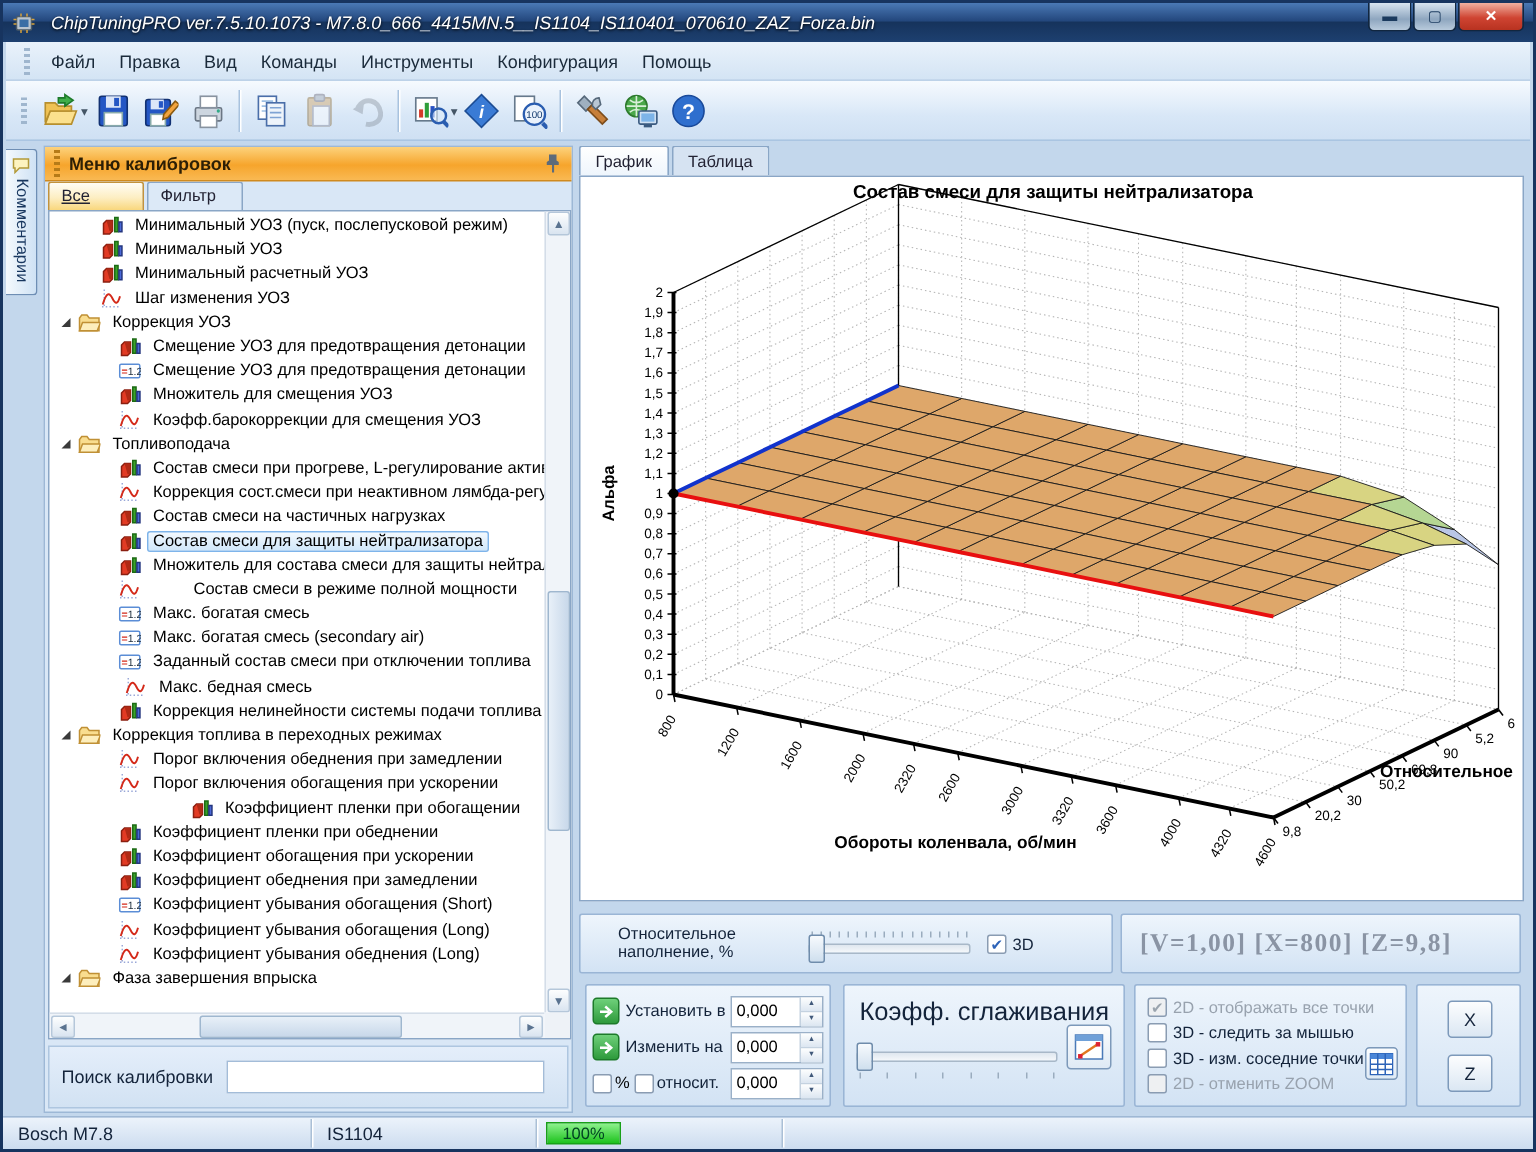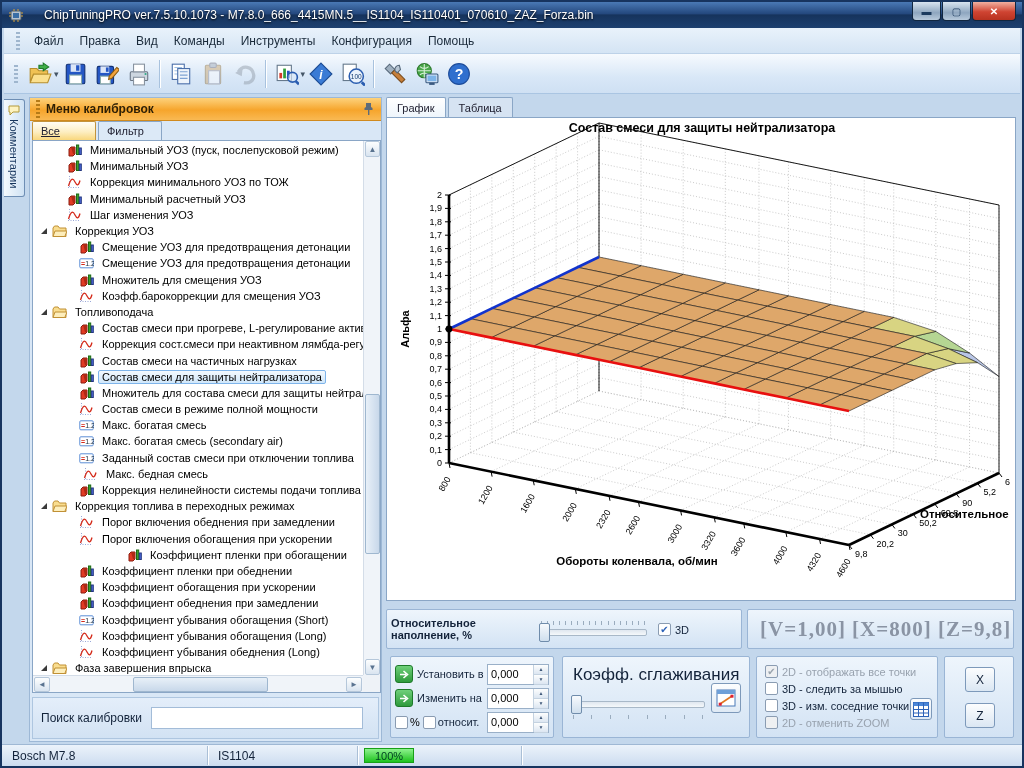--- a/index.html
+++ b/index.html
@@ -2,21 +2,21 @@
 <html><head>
 <meta charset="utf-8">
 <style>
   html,body{margin:0;padding:0;background:#888;}
   *{box-sizing:border-box;font-family:"Liberation Sans",sans-serif;}
   #window{position:relative;width:1024px;height:768px;background:#c3d7ec;border:2px solid #17345f;overflow:hidden;}
   
   #titlebar{position:absolute;left:0;top:0;width:100%;height:26px;
     background:linear-gradient(180deg,#4a79b5 0%,#24487e 45%,#16335c 50%,#1d4070 100%);
     color:#fff;display:flex;align-items:center;padding:0 6px;}
-  #titlebar .title{font-size:12px;margin-left:20px;text-shadow:0 1px 2px #000;white-space:nowrap;}
+  #titlebar .title{font-size:12px;margin-left:10px;text-shadow:0 1px 2px #000;white-space:nowrap;font-style:italic;}
   .winbtns{position:absolute;right:6px;top:0;display:flex;}
   .winbtn{height:19px;border:1px solid #11263f;border-top:none;border-radius:0 0 4px 4px;
     background:linear-gradient(180deg,#d8e4f0,#8ea6bf 60%,#b8cadc);color:#274; 
     display:flex;align-items:center;justify-content:center;font-size:10px;color:#1b3a5e;margin-left:1px;}
   .winbtn.min,.winbtn.max{width:29px;}
   .winbtn.close{width:44px;background:linear-gradient(180deg,#f0b0a0,#cf4432 55%,#b83220);color:#fff;font-weight:bold;}
   
   #menubar{position:absolute;left:2px;top:26px;right:2px;height:26px;background:linear-gradient(#e9f2fb,#d4e4f4);
     display:flex;align-items:center;border-bottom:1px solid #bdd2e8;padding-left:12px;text-align:center;}
   .grip{width:4px;height:18px;margin-right:6px;
@@ -66,37 +66,37 @@
   #sb-search input{width:212px;height:22px;border:1px solid #a3bcd8;background:#fff;font-size:12px;padding:0 4px;}
   
   #main{position:absolute;left:384px;top:95px;width:632px;height:647px;}
   #main-tabs{position:absolute;left:0;top:0;height:20px;display:flex;}
   .m-tab{min-width:56px;padding:0 10px;font-size:11px;display:flex;align-items:center;justify-content:center;border:1px solid #8aa6c6;border-bottom:none;border-radius:2px 2px 0 0;margin-right:2px;background:#d6e3f2;color:#223;}
   .m-tab.active{background:linear-gradient(#ffffff,#eef5fc);}
   #chartbox{position:absolute;left:0;top:20px;width:630px;height:484px;background:#fff;border:1px solid #8aa6c6;}
   
   .cbox{position:absolute;background:linear-gradient(#eef5fc,#d3e3f4);border:1px solid #9ab5d5;border-radius:2px;}
   #fillbox{left:0;top:512px;width:356px;height:40px;display:flex;align-items:center;}
-  #fillbox .lab{font-size:11px;color:#13233a;margin-left:4px;width:140px;font-weight:bold;}
+  #fillbox .lab{font-size:11px;color:#13233a;margin-left:25px;width:140px;}
   .slider{position:relative;height:26px;}
   .slider .track{position:absolute;left:0;right:0;top:12px;height:7px;background:linear-gradient(#dfe7ef,#f5f8fb);border:1px solid #a8b8c8;border-radius:2px;}
   .slider .ticks{position:absolute;left:2px;right:2px;height:4px;display:flex;justify-content:space-between;}
   .slider .ticks i{width:1px;height:4px;background:#9aacbe;}
   .slider .ticks.above{top:4px;}
   .slider .ticks.below{bottom:-4px;}
   .slider .thumb{position:absolute;left:0;top:6px;width:11px;height:19px;background:linear-gradient(#f7fafd,#cfdfee);border:1px solid #6f8cab;border-radius:2px;}
   #fillslider{position:absolute;left:152px;top:7px;width:108px;}
   .checkbox{display:flex;align-items:center;font-size:11px;color:#13233a;}
   .checkbox .box{width:13px;height:13px;background:#fff;border:1px solid #8a9cb2;border-radius:2px;margin-right:4px;
      display:flex;align-items:center;justify-content:center;font-size:10px;color:#2d63b8;}
   .checkbox.disabled .box{background:#eef0f2;color:#9aa4ae;}
   .checkbox.disabled{color:#98a2ae;}
   #fill3d{position:absolute;left:271px;top:13px;}
   #readout{left:361px;top:512px;width:267px;height:40px;display:flex;align-items:center;}
-  #readout span{font-family:"Liberation Serif",serif;font-weight:bold;font-size:21px;color:#8a94a4;margin-left:12px;letter-spacing:1px;}
+  #readout span{font-family:"Liberation Serif",serif;font-weight:bold;font-size:17px;color:#8a94a4;margin-left:12px;letter-spacing:1px;}
   
   #spinbox{left:4px;top:559px;width:164px;height:82px;padding:5px 4px;}
   .spinrow{display:flex;align-items:center;height:24px;}
   .garr{width:18px;height:18px;border:1px solid #1d7a2a;border-radius:3px;background:linear-gradient(#6fd07a,#2e9a3c);display:flex;align-items:center;justify-content:center;margin-right:4px;}
   .spinrow .lab{font-size:11px;color:#13233a;flex:1;}
   .spin{width:62px;height:21px;background:#fff;border:1px solid #9ab0c8;display:flex;}
   .spin .val{flex:1;font-size:11px;padding:3px 3px;}
   .spin .ud{width:15px;display:flex;flex-direction:column;border-left:1px solid #c4d2e0;}
   .spin .ud i{flex:1;font-style:normal;font-size:5px;line-height:9px;text-align:center;color:#40597a;background:linear-gradient(#fdfefe,#dce6f1);border-bottom:1px solid #c4d2e0;}
   .tinycb{width:13px;height:13px;background:#fff;border:1px solid #8a9cb2;border-radius:2px;margin-right:2px;}
@@ -289,27 +289,20 @@
             <svg class="ticon" viewBox="0 0 15 14">
               <path d="M2 6l2-2h4v7l-2 2H2z" fill="#e23b24" stroke="#8a1f10"></path>
               <path d="M4 4h4v7H6z" fill="#b02a15"></path>
               <rect x="9.5" y="2" width="2.2" height="9.5" fill="#3aa32a" stroke="#1d6a14"></rect>
               <rect x="12.3" y="5" width="2" height="6.5" fill="#4a68d8" stroke="#24367e"></rect>
             </svg>
             <span class="lbl">Минимальный УОЗ</span>
           </div>
           <div class="trow" style="padding-left: 34px;">
             <svg class="ticon" viewBox="0 0 15 14">
-              <path d="M2.5 1v12M1 12.5h12" stroke="#9aa8d8" stroke-dasharray="1 1.5"></path>
-              <path d="M1.5 11C4 2.5 6 3 8 7s3.5 4 5-1.5" fill="none" stroke="#d42a1a" stroke-width="1.3"></path>
-            </svg>
-            <span class="lbl">Коррекция минимального УОЗ по ТОЖ</span>
-          </div>
-          <div class="trow" style="padding-left: 34px;">
-            <svg class="ticon" viewBox="0 0 15 14">
               <path d="M2 6l2-2h4v7l-2 2H2z" fill="#e23b24" stroke="#8a1f10"></path>
               <path d="M4 4h4v7H6z" fill="#b02a15"></path>
               <rect x="9.5" y="2" width="2.2" height="9.5" fill="#3aa32a" stroke="#1d6a14"></rect>
               <rect x="12.3" y="5" width="2" height="6.5" fill="#4a68d8" stroke="#24367e"></rect>
             </svg>
             <span class="lbl">Минимальный расчетный УОЗ</span>
           </div>
           <div class="trow" style="padding-left: 34px;">
             <svg class="ticon" viewBox="0 0 15 14">
               <path d="M2.5 1v12M1 12.5h12" stroke="#9aa8d8" stroke-dasharray="1 1.5"></path>
@@ -406,21 +399,21 @@
           </div>
           <div class="trow" style="padding-left: 46px;">
             <svg class="ticon" viewBox="0 0 15 14">
               <path d="M2 6l2-2h4v7l-2 2H2z" fill="#e23b24" stroke="#8a1f10"></path>
               <path d="M4 4h4v7H6z" fill="#b02a15"></path>
               <rect x="9.5" y="2" width="2.2" height="9.5" fill="#3aa32a" stroke="#1d6a14"></rect>
               <rect x="12.3" y="5" width="2" height="6.5" fill="#4a68d8" stroke="#24367e"></rect>
             </svg>
             <span class="lbl">Множитель для состава смеси для защиты нейтрализат.</span>
           </div>
-          <div class="trow" style="padding-left: 46px;">
+          <div class="trow" style="padding-left: 46px; gap: 27px;">
             <svg class="ticon" viewBox="0 0 15 14">
               <path d="M2.5 1v12M1 12.5h12" stroke="#9aa8d8" stroke-dasharray="1 1.5"></path>
               <path d="M1.5 11C4 2.5 6 3 8 7s3.5 4 5-1.5" fill="none" stroke="#d42a1a" stroke-width="1.3"></path>
             </svg>
             <span class="lbl">Состав смеси в режиме полной мощности</span>
           </div>
           <div class="trow" style="padding-left: 46px;">
             <svg class="ticon" viewBox="0 0 15 14">
               <rect x="0.8" y="2.8" width="13.4" height="9" rx="1" fill="#fff" stroke="#5b8dd6"></rect>
               <text x="2" y="10" font-size="7" font-weight="bold" fill="#d42a1a">=</text>

